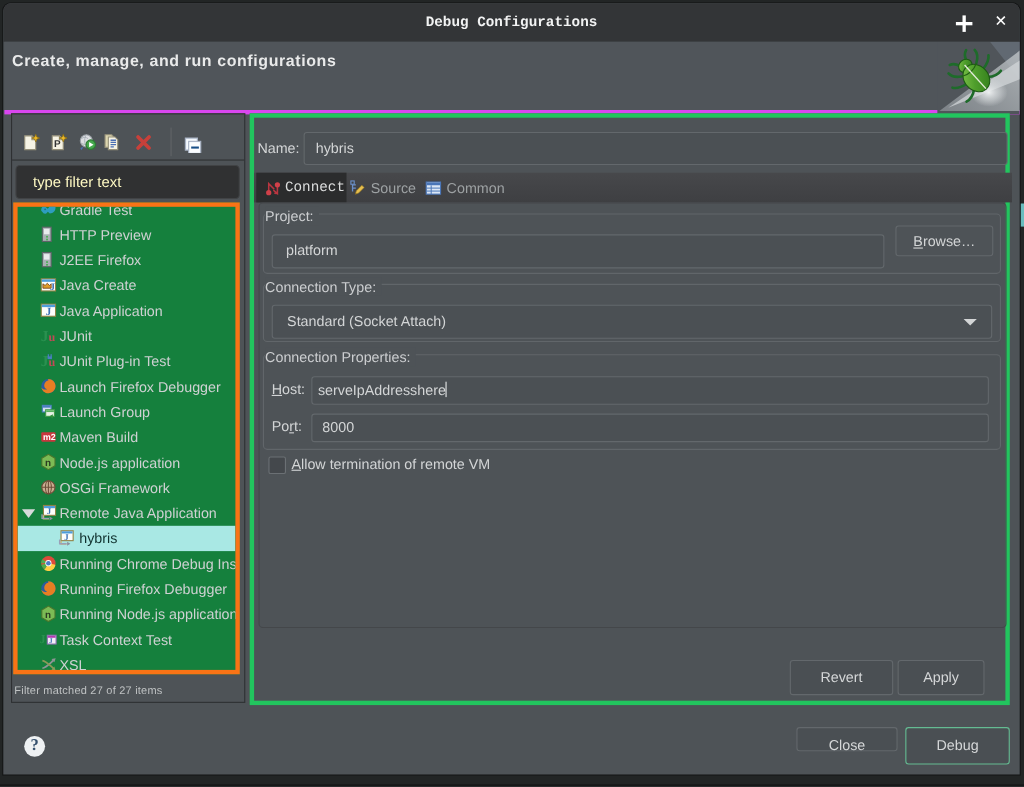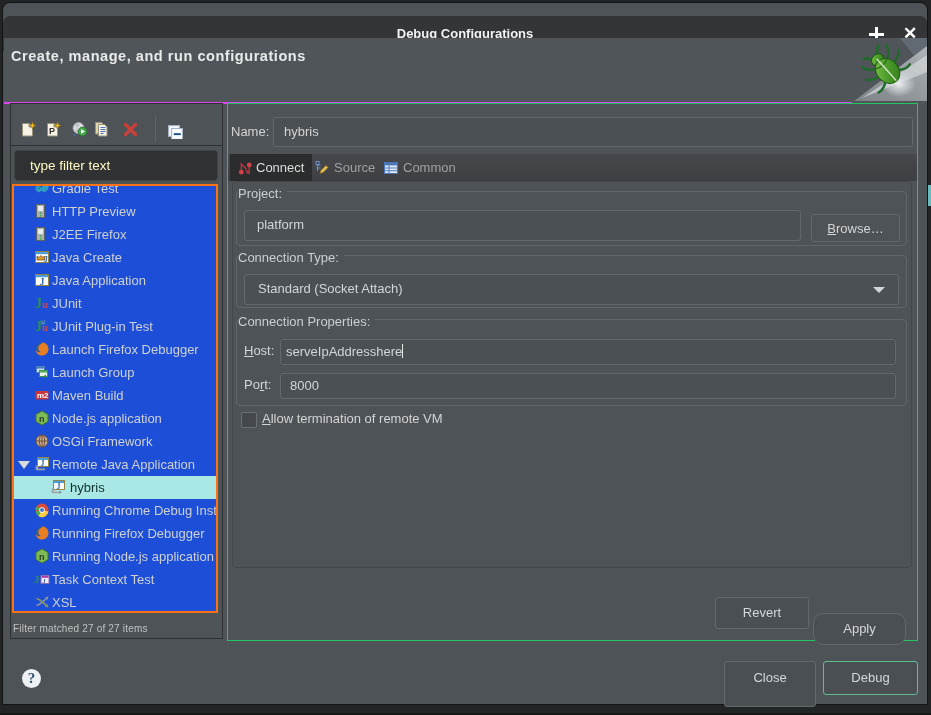--- a/index.html
+++ b/index.html
@@ -2,84 +2,84 @@
 <html><head>
 <meta charset="utf-8">
 <style>
 * { margin:0; padding:0; box-sizing:border-box; }
 html,body { width:931px; height:715px; overflow:hidden; }
 body { font-family:"Liberation Sans", sans-serif; font-size:13px; color:#d3d5d6; background:#222525; }
 #screen { position:relative; width:931px; height:715px; background:#222525; }
 #botline { position:absolute; left:0; top:713px; width:931px; height:2px; background:#161818; }
 #dialog { position:absolute; left:2px; top:2px; width:926px; height:703px; background:#4e5357; border-radius:8px 8px 0 0; border:1px solid #131415; }
 
-#titlebar { position:absolute; left:0; top:13px; width:100%; height:35px; background:#333537; border-radius:7px 7px 0 0; text-align:center; line-height:35px; font-weight:bold; color:#f2f3f3; font-size:13px; }
+#titlebar { position:absolute; left:0; top:0; width:100%; height:35px; background:#333537; border-radius:7px 7px 0 0; text-align:center; line-height:35px; font-weight:bold; color:#f2f3f3; font-size:13px;font-family:Liberation Mono, monospace; }
 #tb-plus, #tb-close { position:absolute; top:0; width:26px; height:35px; line-height:35px; text-align:center; font-weight:bold; color:#ffffff; font-size:17px; }
 #tb-plus { right:38px; }
 #tb-plus::before { content:""; position:absolute; left:6px; top:17px; width:15px; height:3px; background:#fff; }
 #tb-plus::after { content:""; position:absolute; left:12px; top:11px; width:3px; height:15px; background:#fff; }
 #tb-close { right:4px; }
 
-#header { position:absolute; left:1px; top:35px; width:923px; height:66px; background:#50555a; border-bottom:2px solid #d946ef; }
+#header { position:absolute; left:1px; top:35px; width:923px; height:66px; background:#50555a; border-bottom:4px solid #d946ef; }
 #header .h1 { position:absolute; left:7px; top:10px; font-weight:bold; font-size:14.5px; color:#e9eaea; letter-spacing:.55px; }
 #header .h2 { position:absolute; left:10px; top:37px; font-size:13px; color:#a4a8aa; letter-spacing:.35px; }
 #banner { position:absolute; right:0px; top:0px; }
 
 #leftpanel { position:absolute; left:7px; top:100px; width:213px; height:536px; border:1px solid #2e3032; background:#4e5357; }
 #toolbar { position:absolute; left:0; top:0; width:100%; height:42px; border-bottom:1px solid #2e3032; }
 #toolbar svg { position:absolute; top:17px; }
 #tsep { position:absolute; left:144px; top:12px; width:1px; height:26px; background:#606468; }
 #filterbox { position:absolute; left:3px; top:46px; width:204px; height:31px; background:#303132; border:1px solid #414345; border-radius:4px; color:#fef9c3; line-height:29px; padding-left:15px; font-size:13.5px; }
-#tree { position:absolute; left:1px; top:80px; width:206px; height:429px; background:#1d4ed8; border:2px solid #f97316; overflow:hidden; }
+#tree { position:absolute; left:1px; top:80px; width:206px; height:429px; background:#15803d; border:4px solid #f97316; overflow:hidden; }
 #treeinner { margin-top:-9.5px; }
 .caret { position:absolute; left:4px; top:8px; width:0; height:0; border-left:6px solid transparent; border-right:6px solid transparent; border-top:8px solid #d8dadb; }
 .trow { position:relative; height:23px; line-height:23px; white-space:nowrap; color:#ced1d2; font-size:13px; }
 .trow svg { position:absolute; left:20px; top:3.5px; }
 .trow .lbl { position:absolute; left:38px; top:0; }
 .trow.sel { background:#a9e8e4; color:#10312e; }
 .trow.sel svg { left:36px; }
 .trow.sel .lbl { left:56px; }
 #filtermatched { position:absolute; left:2px; top:519px; color:#bfc2c3; font-size:10px; letter-spacing:.2px; }
 
-#rightpanel { position:absolute; left:224px; top:100px; width:691px; height:538px; border:1px solid #22c55e; background:#4e5357; }
+#rightpanel { position:absolute; left:224px; top:100px; width:691px; height:538px; border:4px solid #22c55e; background:#4e5357; }
 .fld { position:absolute; background:#4b5054; border:1px solid #63686c; border-radius:3px; color:#d3d5d6; }
 #namerow-label { position:absolute; left:3px; top:20px; }
 #namefld { left:45px; top:13px; width:640px; height:30px; line-height:28px; padding-left:10px; }
 #tabstrip { position:absolute; left:0px; top:50px; width:689px; height:27px; background:linear-gradient(#47484b,#3e3f42); }
 .tab { position:absolute; top:0; height:27px; line-height:27px; color:#9da1a3; }
 .tab svg { position:absolute; top:6px; left:0; }
 .tab .tl { margin-left:20px; }
-#tab-connect { left:2px; width:82px; background:#2b2c2d; color:#dcdddd; }
+#tab-connect { left:2px; width:82px; background:#2b2c2d; color:#dcdddd;font-family:Liberation Mono, monospace; }
 #tab-connect svg { left:7px; }
 #tab-connect .tl { margin-left:26px; }
 #tab-source { left:86px; width:66px; }
 #tab-common { left:155px; width:80px; }
 .group { position:absolute; border:1px solid #61666a; border-radius:4px; }
 #tabcontent { position:absolute; left:4px; top:77px; width:680px; height:387px; border:1px solid #44474a; border-radius:4px; }
 .group .glabel { position:absolute; top:-7px; left:1px; background:#4e5357; padding-right:5px; color:#ccced0; height:17px; line-height:17px; }
 #grp-project { left:8px; top:87px; width:671px; height:55px; }
 #fld-project { left:16px; top:106px; width:557px; height:31px; line-height:28px; padding-left:12px; }
-#btn-browse { position:absolute; left:583px; top:110px; width:89px; height:28px; border:1px solid #63686c; border-radius:3px; text-align:center; line-height:27px; color:#d3d5d6; }
+#btn-browse { position:absolute; left:583px; top:98px; width:89px; height:28px; border:1px solid #63686c; border-radius:3px; text-align:center; line-height:27px; color:#d3d5d6; }
 #grp-conntype { left:8px; top:151px; width:671px; height:53px; }
 #fld-conntype { left:16px; top:170px; width:655px; height:31px; line-height:28px; padding-left:13px; }
 #fld-conntype .arr { position:absolute; right:13px; top:12px; width:0; height:0; border-left:6px solid transparent; border-right:6px solid transparent; border-top:6px solid #d3d5d6; }
 #grp-connprop { left:8px; top:215px; width:671px; height:87px; }
 #lbl-host { position:absolute; left:16px; top:239px; line-height:16px; }
 #fld-host { left:52px; top:235px; width:616px; height:26px; line-height:24px; padding-left:5px; }
 #lbl-port { position:absolute; left:16px; top:273px; line-height:16px; }
 #fld-port { left:52px; top:269px; width:616px; height:26px; line-height:24px; padding-left:9px; }
 .cursorbar { display:inline-block; width:1px; height:14px; background:#e8eaea; vertical-align:-2px; }
 #checkbox { position:absolute; left:13px; top:308px; width:16px; height:16px; background:#44484c; border:1px solid #6b7074; border-radius:2px; }
 #cb-label { position:absolute; left:34px; top:307px; line-height:16px; }
 .btn { position:absolute; border:1px solid #63686c; border-radius:3px; text-align:center; color:#d5d7d8; background:#4a4f53; }
 #btn-revert { left:487px; top:493px; width:94px; height:32px; line-height:29px; }
-#btn-apply { left:585px; top:509px; width:93px; height:32px; line-height:29px;border-radius:10px; }
+#btn-apply { left:585px; top:493px; width:79px; height:32px; line-height:29px; }
 
 #helpcirc { position:absolute; left:19px; top:666px; width:19px; height:19px; background:#eef1f3; border-radius:50%; text-align:center; line-height:19px; font-weight:bold; color:#35506e; font-size:15px; font-family:"Liberation Serif",serif; }
-#btn-close { left:721px; top:658px; width:92px; height:46px; line-height:32px; }
+#btn-close { left:721px; top:658px; width:92px; height:22px; line-height:32px; }
 #btn-debug { left:820px; top:658px; width:95px; height:34px; line-height:32px; border-color:#64bb92; }
 #tealfrag { position:absolute; left:928px; top:185px; width:3px; height:21px; background:#68bcbe; }
 u { text-decoration:underline; }
 </style>
 </head>
 <body>
 <div id="screen">
   <div id="dialog">
     <div id="titlebar">Debug Configurations<span id="tb-plus"></span><span id="tb-close">✕</span></div>
     <div id="header">

